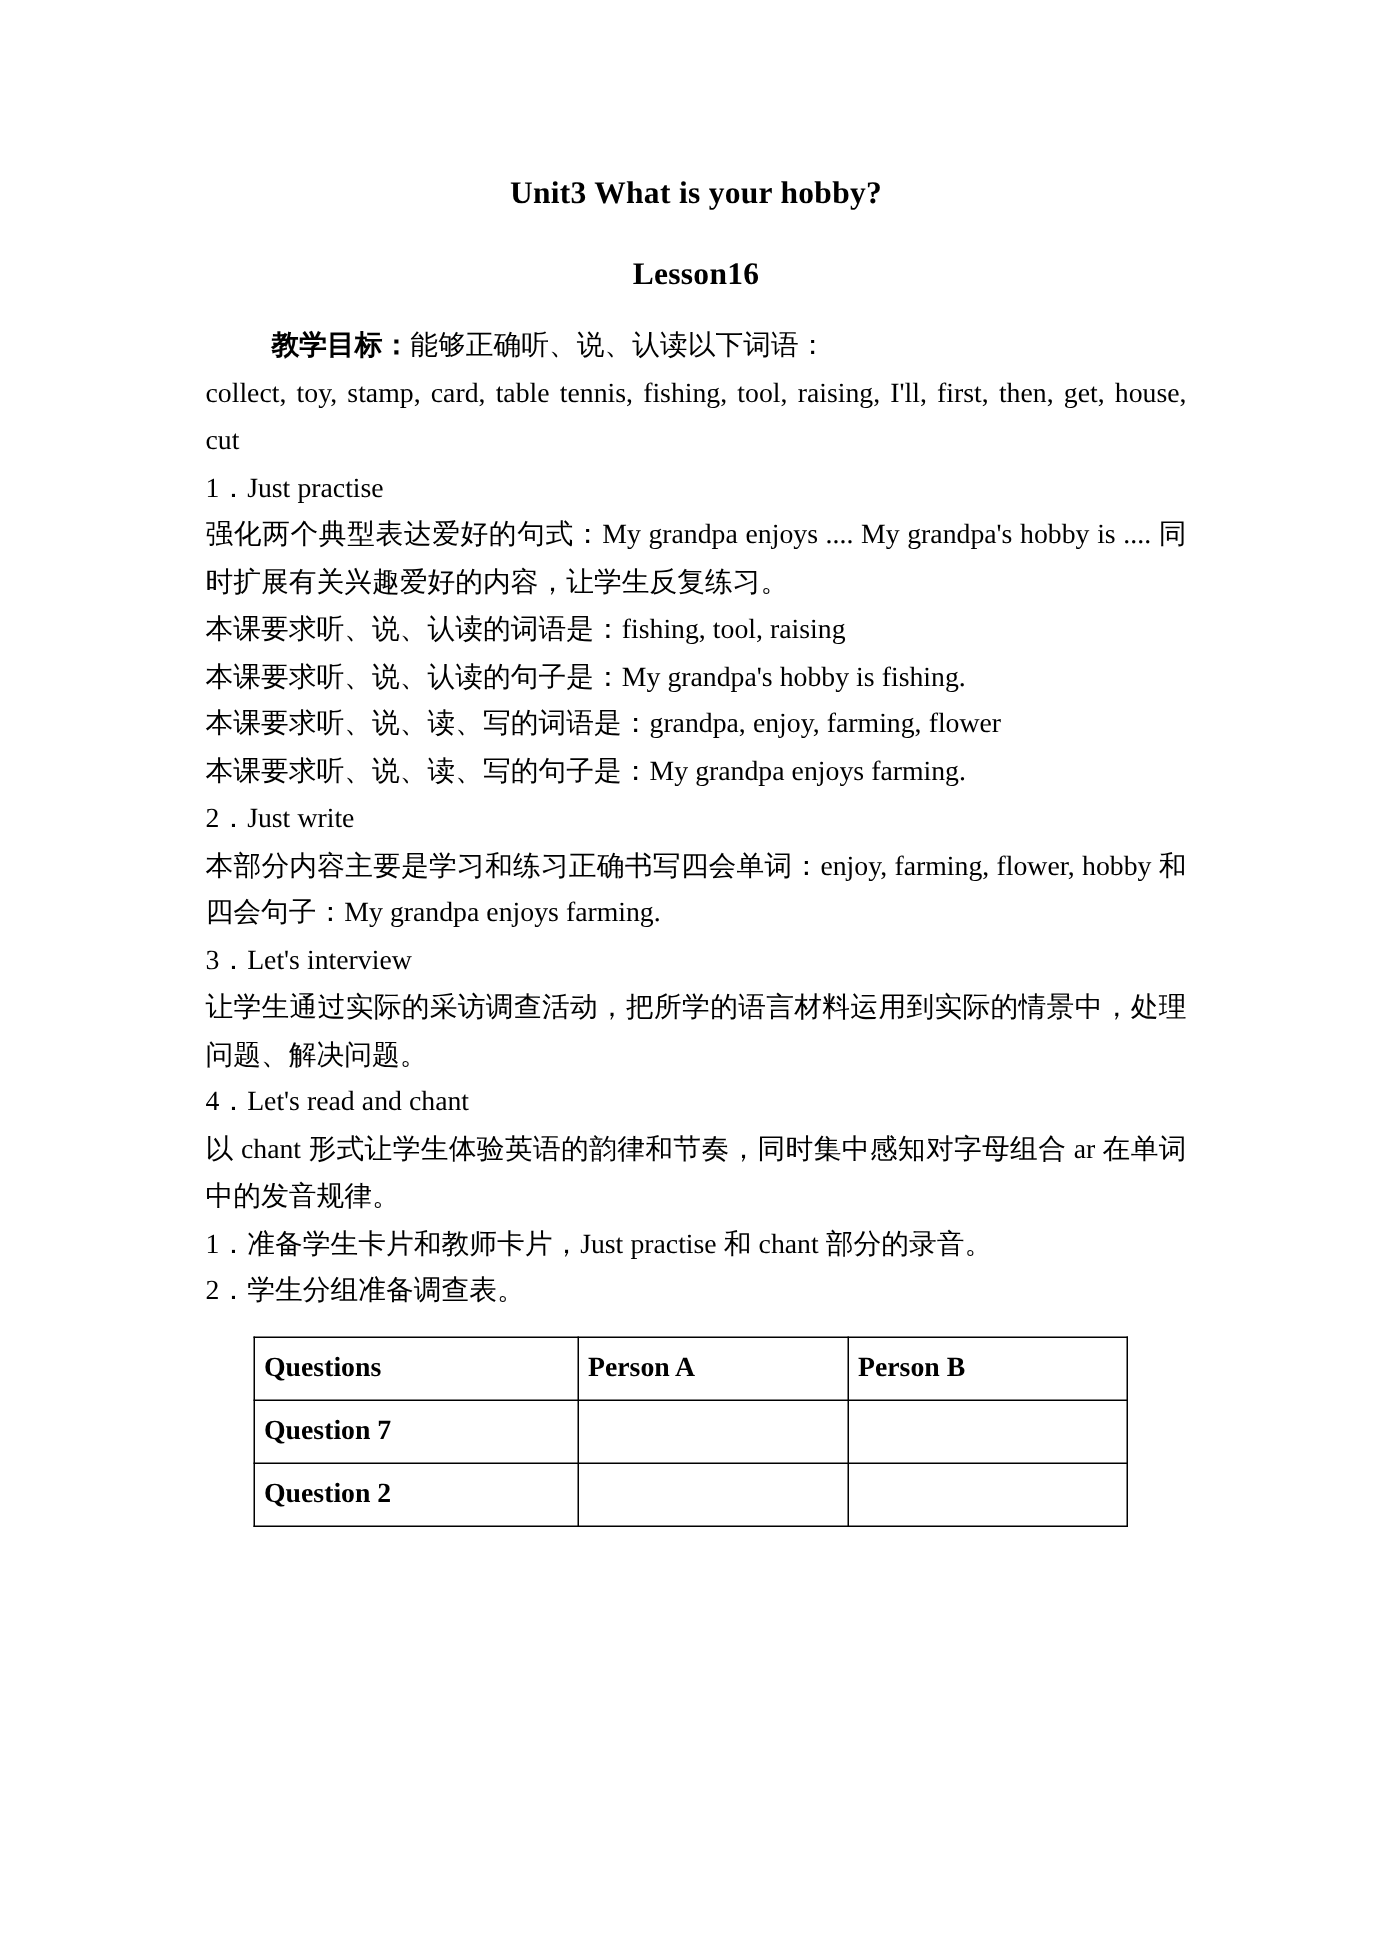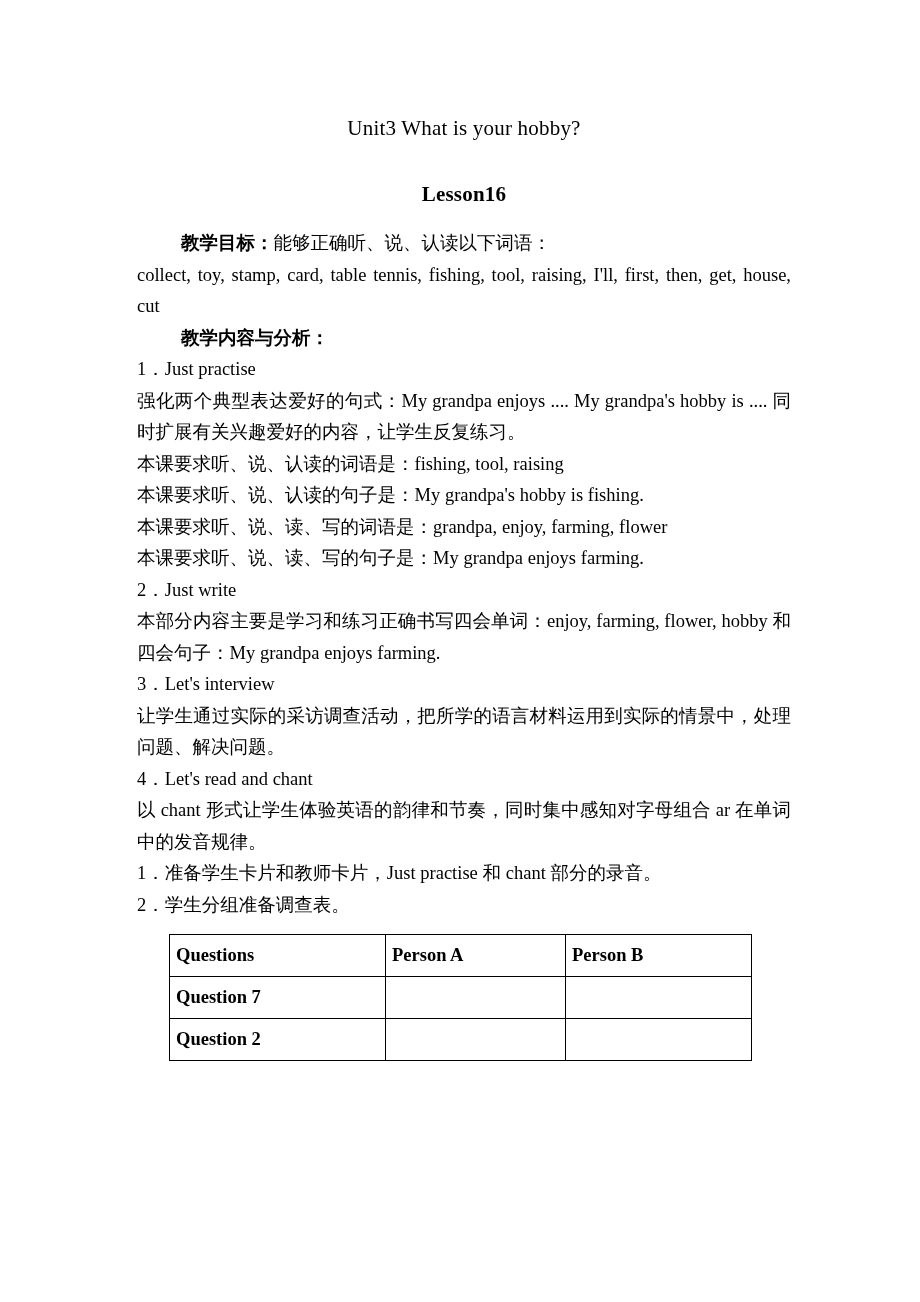--- a/index.html
+++ b/index.html
@@ -26,33 +26,33 @@
   .content {
     position: absolute;
     left: 137px;
     top: 0;
     width: 654px;
   }
 
   
   .doc-title {
     text-align: center;
-    font-weight: normal;
+    font-weight: bold;
     font-size: 21px;
     line-height: 1;
     margin: 0;
     padding-top: 118px;
     letter-spacing: 0.2px;
   }
   .doc-subtitle {
     text-align: center;
     font-weight: bold;
     font-size: 21px;
     line-height: 1;
-    margin: 16px;
+    margin: 4px;
     padding-top: 29px;
     letter-spacing: 0.2px;
   }
 
   
   .para {
     font-size: 18.5px;
     line-height: 31.5px;
     margin: 0;
     text-align: justify;
@@ -104,21 +104,20 @@
 
 <div class="page">
   <div class="content">
 
     <h1 class="doc-title">Unit3 What is your hobby?</h1>
     <h2 class="doc-subtitle">Lesson16</h2>
 
     <p class="para first-block"><span class="sec-head">教学目标：</span><span>能够正确听、说、认读以下词语：</span></p>
     <p class="para">collect, toy, stamp, card, table tennis, fishing, tool, raising, I'll, first, then, get, house, cut</p>
 
-    <p class="sec-head">教学内容与分析：</p>
 
     <p class="para nowrap-line"><span class="num">1．</span><span>Just practise</span></p>
     <p class="para">强化两个典型表达爱好的句式：My grandpa enjoys .... My grandpa's hobby is .... 同时扩展有关兴趣爱好的内容，让学生反复练习。</p>
     <p class="para">本课要求听、说、认读的词语是：fishing, tool, raising</p>
     <p class="para">本课要求听、说、认读的句子是：My grandpa's hobby is fishing.</p>
     <p class="para">本课要求听、说、读、写的词语是：grandpa, enjoy, farming, flower</p>
     <p class="para">本课要求听、说、读、写的句子是：My grandpa enjoys farming.</p>
 
     <p class="para nowrap-line"><span class="num">2．</span><span>Just write</span></p>
     <p class="para">本部分内容主要是学习和练习正确书写四会单词：enjoy, farming, flower, hobby 和四会句子：My grandpa enjoys farming.</p>

